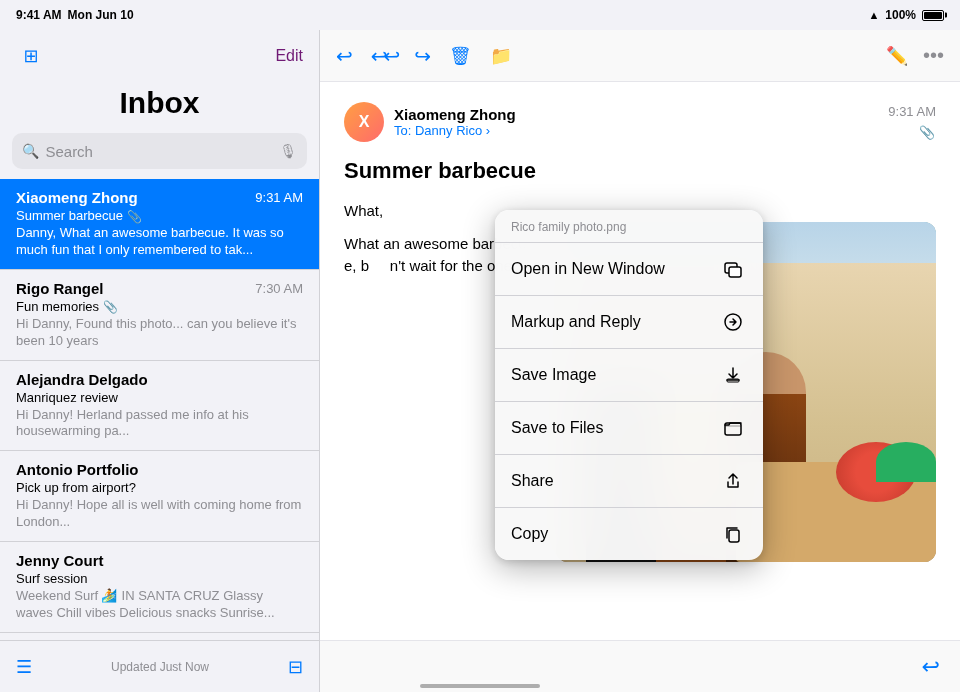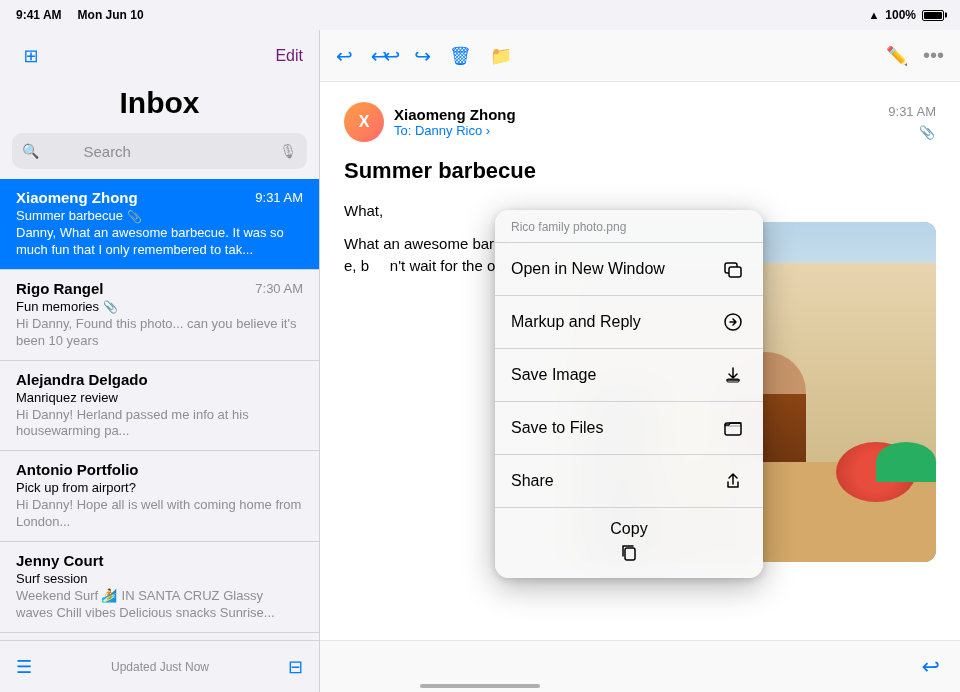--- a/index.html
+++ b/index.html
@@ -20,21 +20,21 @@
       background: #f2f2f7;
       display: flex;
       align-items: center;
       justify-content: space-between;
       padding: 0 16px;
       font-size: 12px;
       font-weight: 600;
       color: #000;
       z-index: 100;
     }
-    .status-bar-left { display: flex; align-items: center; gap: 16px; }
+    .status-bar-left { display: flex; align-items: center; gap: 6px; }
     .status-bar-right { display: flex; align-items: center; gap: 6px; }
     .wifi-icon { font-size: 11px; }
     .battery-icon {
       width: 22px; height: 11px;
       border: 1.5px solid #000;
       border-radius: 2px;
       position: relative;
       display: inline-flex;
       align-items: center;
       padding: 1px;
@@ -111,21 +111,21 @@
       margin: 6px 12px 10px;
       background: #e5e5ea;
       border-radius: 10px;
       height: 36px;
       display: flex;
       align-items: center;
       padding: 0 10px;
       gap: 6px;
     }
     .search-bar-icon { color: #8e8e93; font-size: 14px; }
-    .search-bar-text { color: #8e8e93; font-size: 15px; flex: 1; margin-left: 38px; }
+    .search-bar-text { color: #8e8e93; font-size: 15px; flex: 1; }
     .mic-icon { color: #8e8e93; font-size: 14px; }
 
     
     .email-list { flex: 1; overflow-y: auto; }
     .email-item {
       padding: 10px 16px;
       border-bottom: 1px solid #d1d1d6;
       cursor: pointer;
       background: #f2f2f7;
       position: relative;
@@ -304,21 +304,21 @@
     .context-menu-item {
       display: flex;
       align-items: center;
       justify-content: space-between;
       padding: 12px 16px;
       border-bottom: 1px solid #d1d1d6;
       cursor: pointer;
       font-size: 16px;
       color: #000;
     }
-    .context-menu-item:last-child { border-bottom: none; flex-direction: column; }
+    .context-menu-item:last-child { border-bottom: none; }
     .context-menu-item-icon {
       width: 28px; height: 28px;
       display: flex; align-items: center; justify-content: center;
       color: #000;
       font-size: 18px;
     }
 
     
     .detail-footer {
       height: 52px;

